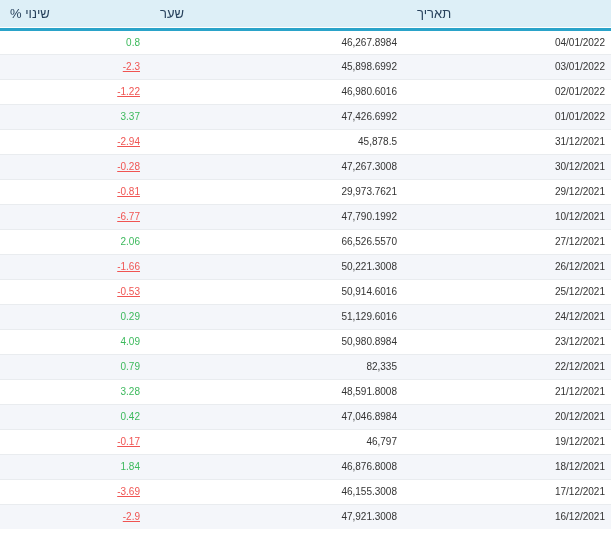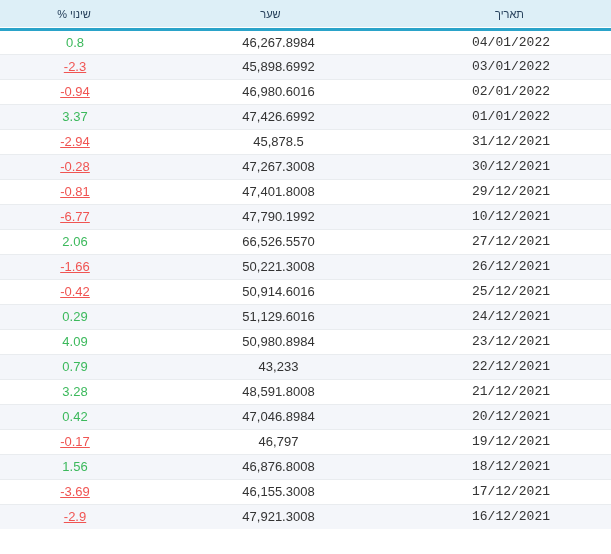--- a/index.html
+++ b/index.html
@@ -32,45 +32,45 @@
     direction: rtl;
   }
   col.col-date   { width: 204px; }
   col.col-rate   { width: 257px; }
   col.col-change { width: 150px; }
 
   .price-table th {
     background: var(--header-bg);
     color: var(--header-text);
     font-weight: 400;
-    font-size: 11px;
+    font-size: 13px;
     height: 29px;
     padding: 0 10px;
-    text-align: center;
+    text-align: left;
     direction: rtl;
     border-bottom: 3px solid var(--header-border);
     box-shadow: inset 0 -1px 0 #ffffff;
     white-space: nowrap;
   }
   .price-table th.h-date   { padding-right: 9px;  }
   .price-table th.h-rate   { padding-right: 26px; }
   .price-table th.h-change { padding-right: 12px; }
 
   .price-table td {
-    font-size: 13px;
+    font-size: 10px;
     height: 25px;
     padding: 0 10px;
     color: var(--cell-text);
     border-top: 1px solid var(--row-border);
     direction: ltr;
-    text-align: center;
+    text-align: right;
     white-space: nowrap;
     vertical-align: middle;
   }
-  .price-table td.date-cell   { padding-right: 6px; font-family: Liberation Mono, monospace;  }
+  .price-table td.date-cell   { padding-right: 6px;  }
   .price-table td.rate-cell   { padding-right: 10px; }
   .price-table td.change-cell { padding-right: 10px; }
 
   .price-table tbody tr:nth-child(even) { background: var(--row-alt-bg); }
 
   .price-table td.change-cell.up   { color: var(--positive); }
   .price-table td.change-cell.down { color: var(--negative); text-decoration: underline; }
 </style>
 </head>
 <body>
@@ -98,21 +98,21 @@
 
   <tr>
     <td class="date-cell">03/01/2022</td>
     <td class="rate-cell">45,898.6992</td>
     <td class="change-cell down">-2.3</td>
   </tr>
 
   <tr>
     <td class="date-cell">02/01/2022</td>
     <td class="rate-cell">46,980.6016</td>
-    <td class="change-cell down">-0.94</td>
+    <td class="change-cell down">-1.22</td>
   </tr>
 
   <tr>
     <td class="date-cell">01/01/2022</td>
     <td class="rate-cell">47,426.6992</td>
     <td class="change-cell up">3.37</td>
   </tr>
 
   <tr>
     <td class="date-cell">31/12/2021</td>
@@ -121,21 +121,21 @@
   </tr>
 
   <tr>
     <td class="date-cell">30/12/2021</td>
     <td class="rate-cell">47,267.3008</td>
     <td class="change-cell down">-0.28</td>
   </tr>
 
   <tr>
     <td class="date-cell">29/12/2021</td>
-    <td class="rate-cell">47,401.8008</td>
+    <td class="rate-cell">29,973.7621</td>
     <td class="change-cell down">-0.81</td>
   </tr>
 
   <tr>
     <td class="date-cell">10/12/2021</td>
     <td class="rate-cell">47,790.1992</td>
     <td class="change-cell down">-6.77</td>
   </tr>
 
   <tr>
@@ -146,38 +146,38 @@
 
   <tr>
     <td class="date-cell">26/12/2021</td>
     <td class="rate-cell">50,221.3008</td>
     <td class="change-cell down">-1.66</td>
   </tr>
 
   <tr>
     <td class="date-cell">25/12/2021</td>
     <td class="rate-cell">50,914.6016</td>
-    <td class="change-cell down">-0.42</td>
+    <td class="change-cell down">-0.53</td>
   </tr>
 
   <tr>
     <td class="date-cell">24/12/2021</td>
     <td class="rate-cell">51,129.6016</td>
     <td class="change-cell up">0.29</td>
   </tr>
 
   <tr>
     <td class="date-cell">23/12/2021</td>
     <td class="rate-cell">50,980.8984</td>
     <td class="change-cell up">4.09</td>
   </tr>
 
   <tr>
     <td class="date-cell">22/12/2021</td>
-    <td class="rate-cell">43,233</td>
+    <td class="rate-cell">82,335</td>
     <td class="change-cell up">0.79</td>
   </tr>
 
   <tr>
     <td class="date-cell">21/12/2021</td>
     <td class="rate-cell">48,591.8008</td>
     <td class="change-cell up">3.28</td>
   </tr>
 
   <tr>
@@ -188,21 +188,21 @@
 
   <tr>
     <td class="date-cell">19/12/2021</td>
     <td class="rate-cell">46,797</td>
     <td class="change-cell down">-0.17</td>
   </tr>
 
   <tr>
     <td class="date-cell">18/12/2021</td>
     <td class="rate-cell">46,876.8008</td>
-    <td class="change-cell up">1.56</td>
+    <td class="change-cell up">1.84</td>
   </tr>
 
   <tr>
     <td class="date-cell">17/12/2021</td>
     <td class="rate-cell">46,155.3008</td>
     <td class="change-cell down">-3.69</td>
   </tr>
 
   <tr>
     <td class="date-cell">16/12/2021</td>

